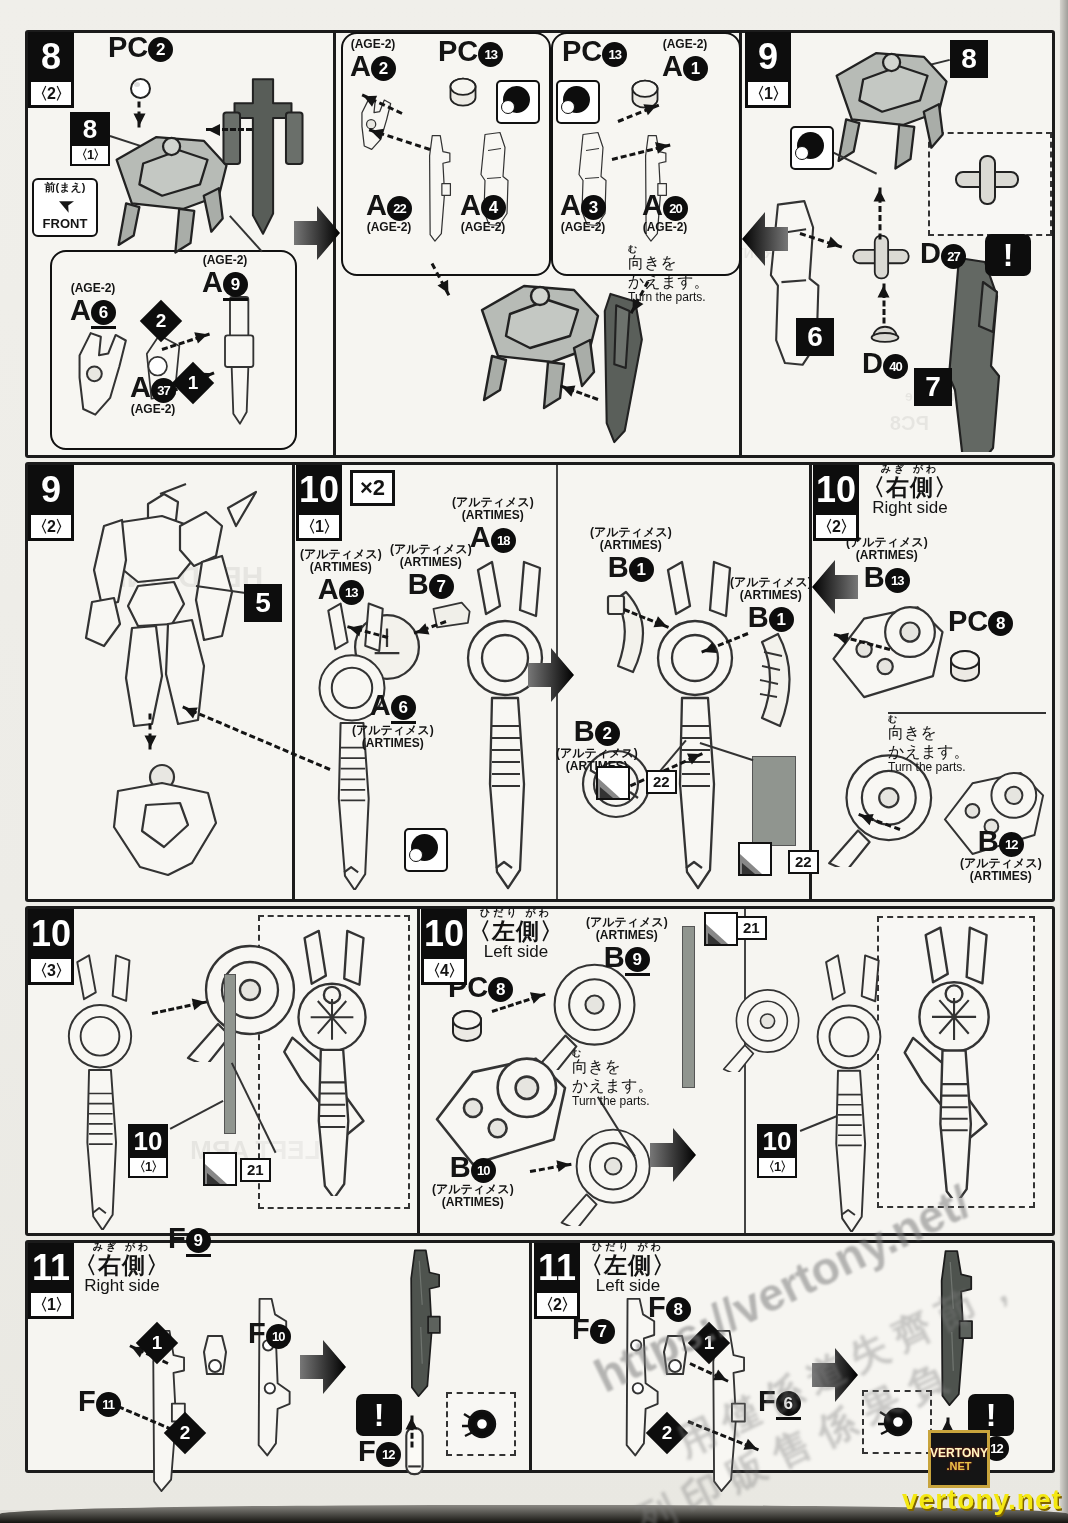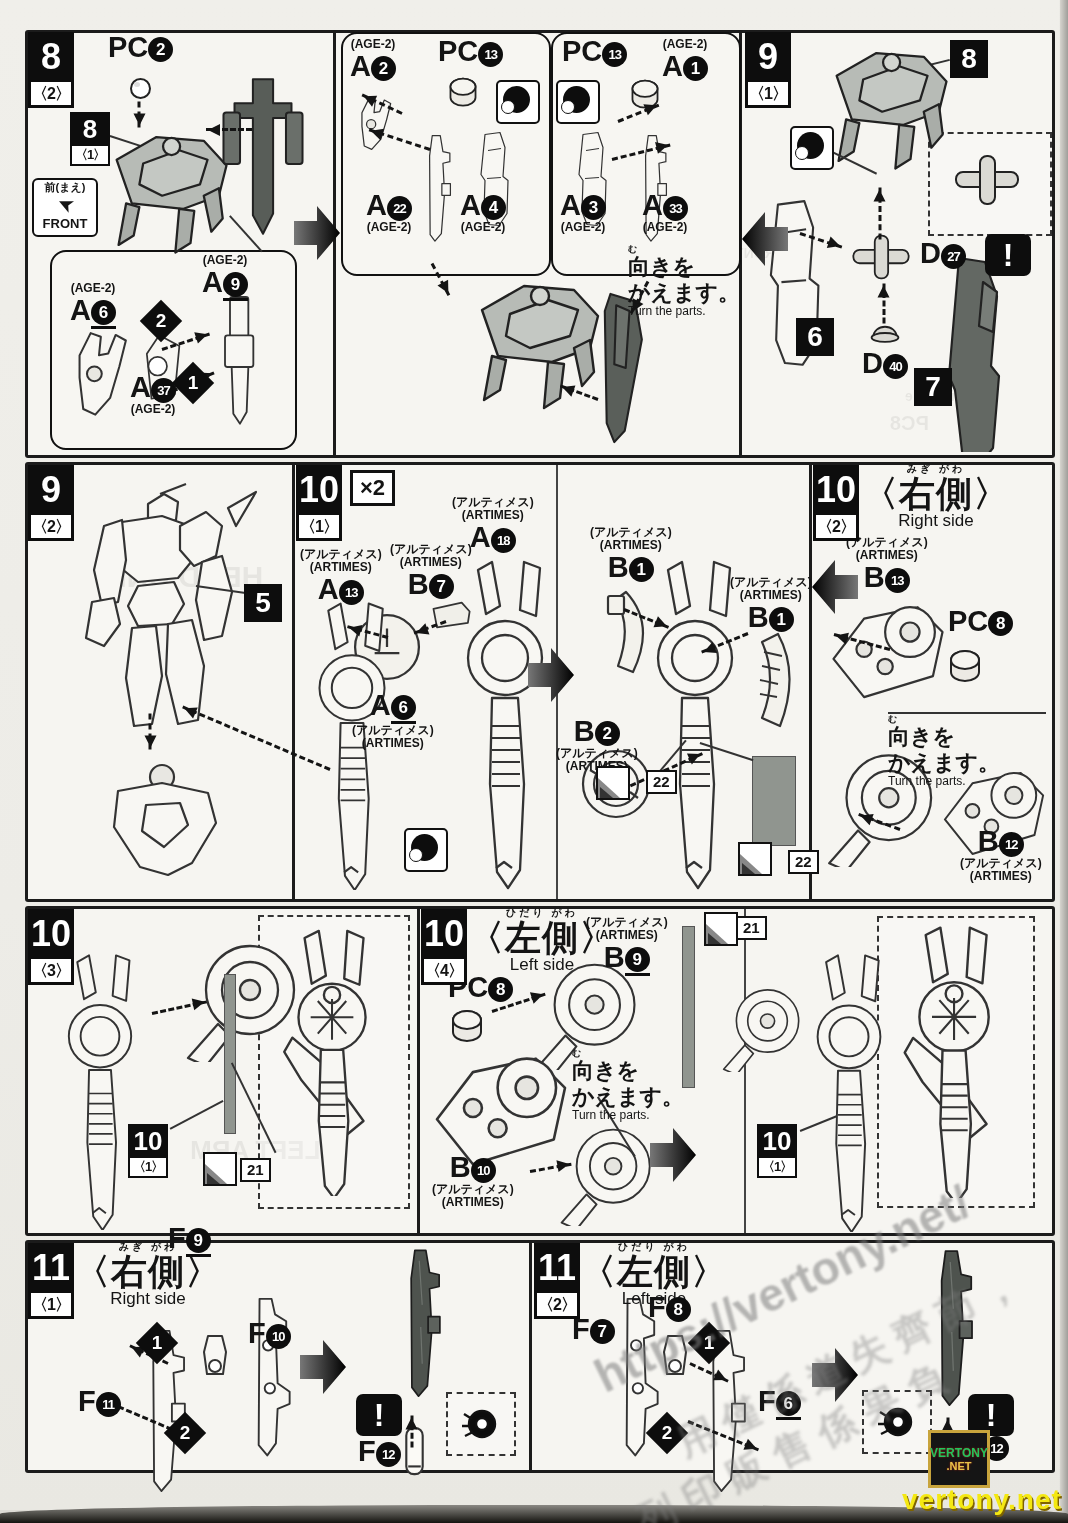--- a/index.html
+++ b/index.html
@@ -55,26 +55,26 @@
       padding:2px 7px;z-index:6}
   
   .front{position:absolute;width:62px;border:2.5px solid #111;border-radius:6px;background:#fff;
          text-align:center;padding:0 0 4px;z-index:6}
   .front .fj{font-size:11px;font-weight:bold}
   .front .fa{font-size:20px;line-height:20px;transform:rotate(205deg);display:inline-block}
   .front .fe{font-size:13px;font-weight:bold}
   
   .side{position:absolute;text-align:center;z-index:5;line-height:1.05}
   .side .furi{font-size:10px;font-weight:bold;letter-spacing:3px}
-  .side .jp{font-size:36px;font-weight:bold;letter-spacing:1px}
+  .side .jp{font-size:23px;font-weight:bold;letter-spacing:1px}
   .side .en{font-size:17px}
   
   .turn{position:absolute;z-index:5;line-height:1.15;text-align:left}
   .turn .furi{font-size:9px;font-weight:bold}
-  .turn .jp{font-size:22px;font-weight:bold}
+  .turn .jp{font-size:16px;font-weight:normal}
   .turn .en{font-size:12px}
   
   .barw{position:absolute;width:46px;height:54px;z-index:7;
         background:linear-gradient(90deg,#777,#000);
         clip-path:polygon(0 28%,50% 28%,50% 0,100% 50%,50% 100%,50% 72%,0 72%)}
   .barw.left{background:linear-gradient(270deg,#777,#000);
         clip-path:polygon(100% 28%,50% 28%,50% 0,0 50%,50% 100%,50% 72%,100% 72%)}
   
   .da{position:absolute;border-top:3.5px dashed #141414;transform-origin:left center;z-index:4}
   .da::after{content:"";position:absolute;right:-4px;top:-8px;border:6px solid transparent;border-left:12px solid #141414}
@@ -83,21 +83,21 @@
   .gbar{position:absolute;background:#90958f;border:1px solid #555;z-index:3}
   .balloon{position:absolute;border:2.5px solid #111;border-radius:16px;background:#f7f6f2;z-index:2}
   .art{position:absolute;z-index:3}
   .ball{position:absolute;width:17px;height:17px;border-radius:50%;background:#fff;border:2px solid #222;z-index:4}
   .ball::after{content:"";position:absolute;left:2px;top:2px;width:6px;height:5px;border-radius:50%;background:#ddd}
   
   .wm{position:absolute;z-index:20;font-weight:bold;color:#7e7e7e;opacity:.55;
       filter:blur(1.1px);transform-origin:left center;white-space:nowrap}
   .vlogo{position:absolute;width:62px;height:58px;background:#151515;border:3px solid #c8a43c;
          z-index:22;display:flex;flex-direction:column;align-items:center;justify-content:center;box-sizing:border-box}
-  .vlogo .v1{color:#22c55e;font-size:12px;font-weight:bold;text-shadow:0 0 2px #a21}
+  .vlogo .v1{color:#fef9c3;font-size:12px;font-weight:bold;text-shadow:0 0 2px #a21}
   .vlogo .v2{color:#e7c44a;font-size:11px;font-weight:bold;text-shadow:0 0 2px #a21}
   .site{position:absolute;z-index:22;color:#f4e812;font-weight:bold;font-size:28px;
         text-shadow:1.5px 1.5px 0 #7e6300;letter-spacing:1px}
   .ghost{position:absolute;color:#000;opacity:.06;font-weight:bold;transform:scaleX(-1);z-index:1;white-space:nowrap}
   svg{display:block}
 </style>
 </head>
 <body>
 
 <svg width="0" height="0" style="position:absolute">
@@ -402,21 +402,21 @@
 <div class="art" style="left:628px;top:120px">
   <svg width="48" height="142" viewBox="0 0 90 220">
       <use href="#g-gunw"></use>
     </svg>
 </div>
 <div class="lbl" style="left:560px;top:190px">
   <div><span class="pn">A</span><span class="circ">3</span></div>
   <div class="ser">(AGE-2)</div>
 </div>
 <div class="lbl" style="left:642px;top:190px">
-  <div><span class="pn">A</span><span class="circ two">33</span></div>
+  <div><span class="pn">A</span><span class="circ two">20</span></div>
   <div class="ser">(AGE-2)</div>
 </div>
 <div class="da" style="left:618px;top:120px;width:44px;transform:rotate(-22deg)"></div>
 <div class="da" style="left:612px;top:158px;width:60px;transform:rotate(-14deg)"></div>
 
 <div class="turn" style="left:628px;top:244px">
   <div class="furi">む</div>
   <div class="jp">向きを</div>
   <div class="jp">かえます。</div>
   <div class="en">Turn the parts.</div>

